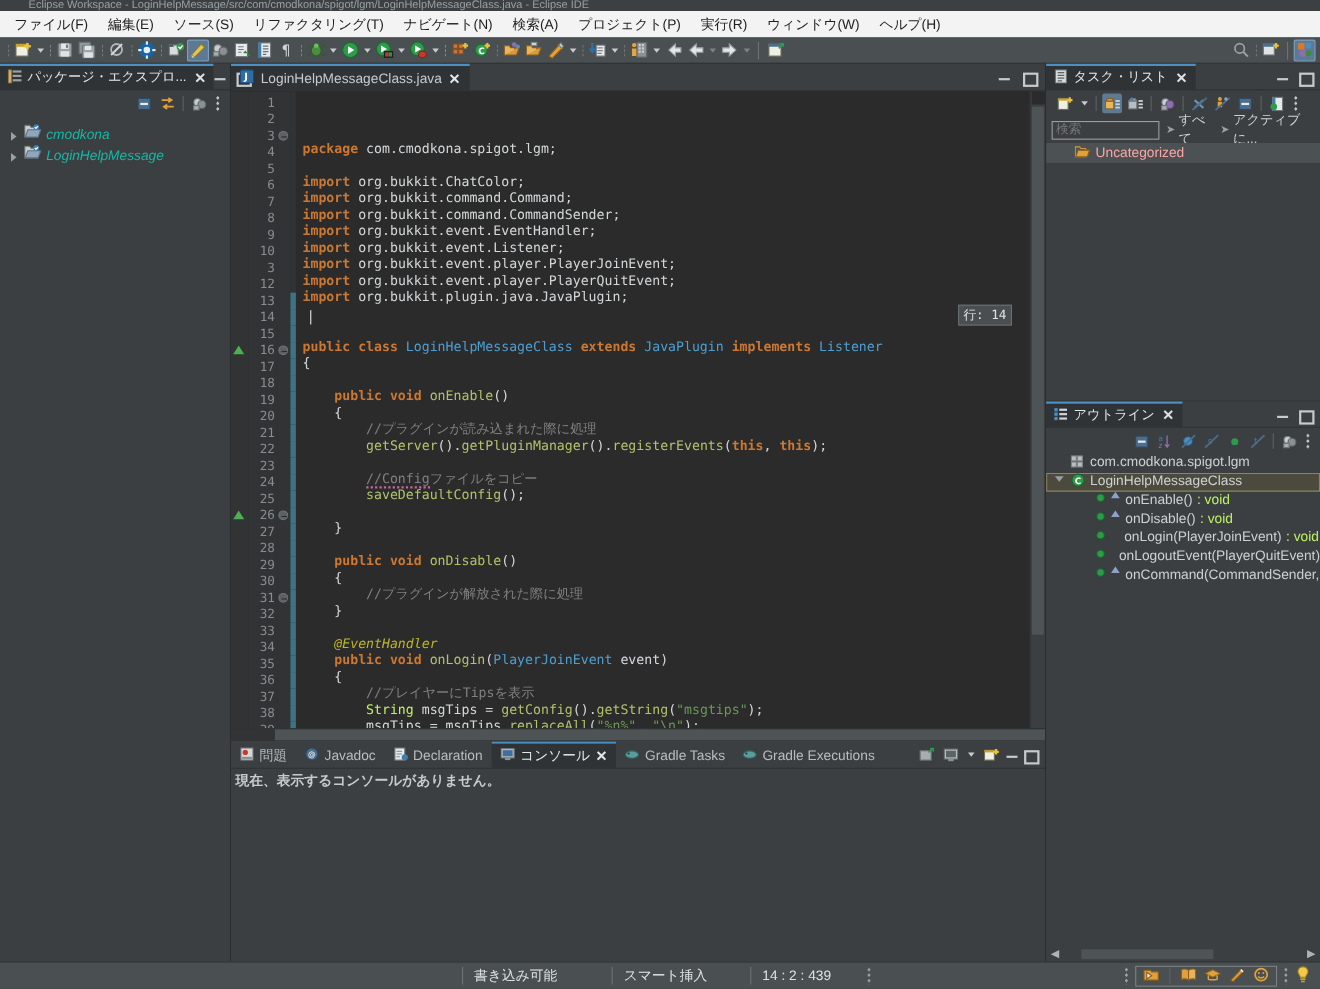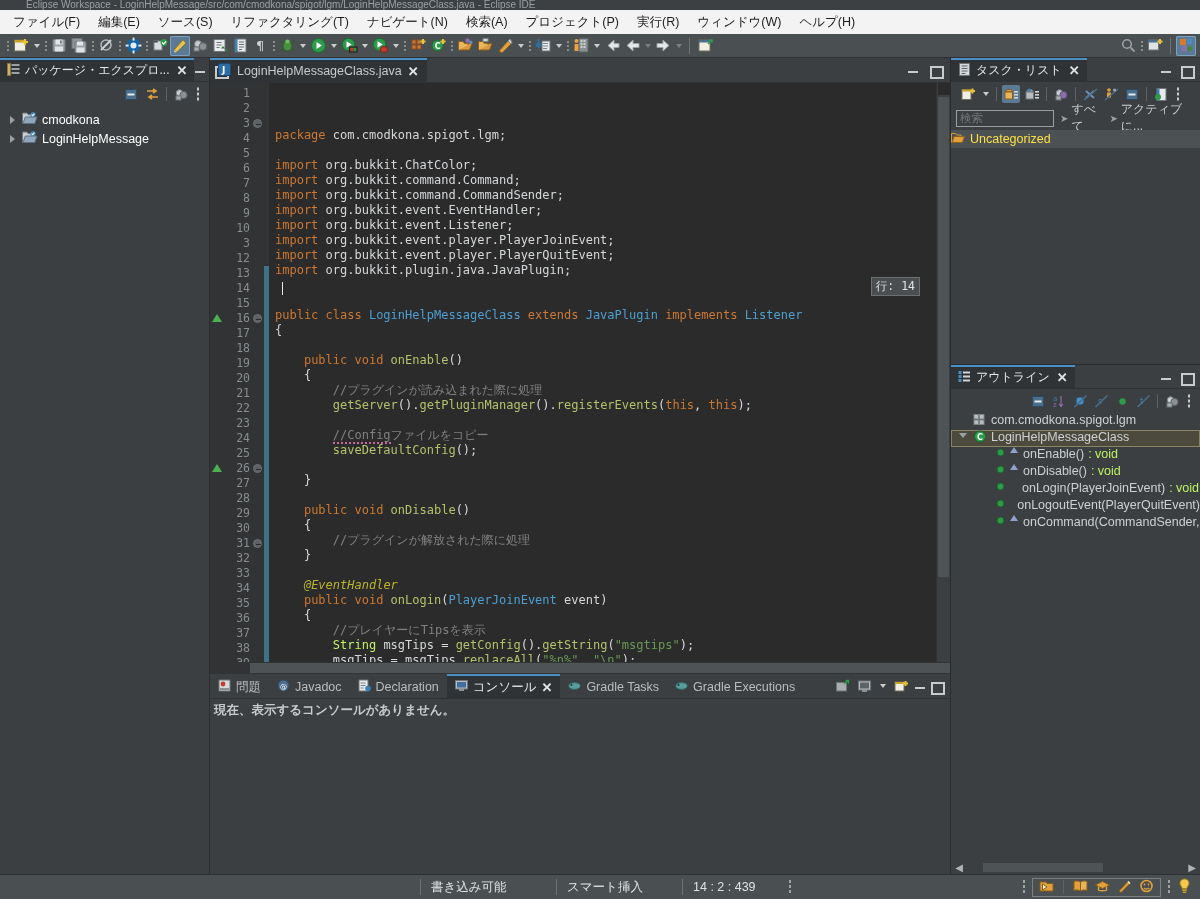--- a/index.html
+++ b/index.html
@@ -145,23 +145,23 @@
     background-size: 4px 5px;
     background-position: center;
     background-repeat: repeat-y;
   }
   .vsep { width: 1px; height: 14px; background: #5d6265; margin: 0 2px; }
 
   
   #left { width: 210px; border-right: 1px solid #2a2d2f; }
   #left .body { flex: 1; background: #3b3f41; padding-top: 4px; overflow: hidden; }
   .tree-row {
-    display: flex; align-items: center; gap: 4px;
+    display: flex; align-items: flex-end; gap: 4px;
     height: 19px; padding-left: 8px;
-    font-size: 12.5px; color: #ffffff;
+    font-size: 12.5px; color: #14b8a6; font-style: italic;
   }
   .twisty {
     width: 10px; height: 10px; position: relative; flex: 0 0 10px;
   }
   .twisty::after {
     content: ""; position: absolute; left: 2px; top: 1px;
     width: 0; height: 0;
     border-top: 4px solid transparent;
     border-bottom: 4px solid transparent;
     border-left: 5px solid transparent;
@@ -238,21 +238,21 @@
   #code {
     flex: 1; position: relative;
     padding-top: 3px; padding-left: 6px;
     font-family: "DejaVu Sans Mono", monospace;
     font-size: 12px;
     white-space: pre;
     overflow: hidden;
     color: #d5d8da;
   }
   #code .cl { height: 15px; line-height: 15px; }
-  .tk-kw { color: #cc7832; }
+  .tk-kw { color: #cc7832; font-weight: bold; }
   .tk-type { color: #bef264; }
   .tk-cls { color: #4e9fd1; }
   .tk-str { color: #6a9955; }
   .tk-cm { color: #808080; }
   .tk-ann { color: #bbb529; font-style: italic; }
   .tk-fn { color: #b3c26b; }
   .tk-pl { color: #d5d8da; }
   .squig {
     border-bottom: 2px dotted #c06b9a;
     padding-bottom: 0px;
@@ -323,22 +323,23 @@
     border: 1px solid #9a9ea0;
     color: #8d9194;
     font-size: 11.5px;
     padding: 0 3px;
     outline: none;
   }
   .filter-link { display: flex; align-items: center; gap: 3px; font-size: 12px; color: #cdd1d3; }
   .filter-link .chev { color: #9aa0a3; font-size: 10px; }
   .cat-row {
     height: 18px; display: flex; align-items: center; gap: 5px;
+    padding-left: 26px;
     background: #4c5154;
-    color: #fde047;
+    color: #fca5a5;
     font-size: 12.5px;
   }
   #outline { flex: 1; }
   #outline .body { flex: 1; background: #3b3f41; overflow: hidden; position: relative; }
   .ol-row {
     height: 17px; display: flex; gap: 4px;
     padding-left: 8px; font-size: 12.5px; color: #cdd1d3;
     white-space: nowrap;
   }
   .ol-row.sel {

